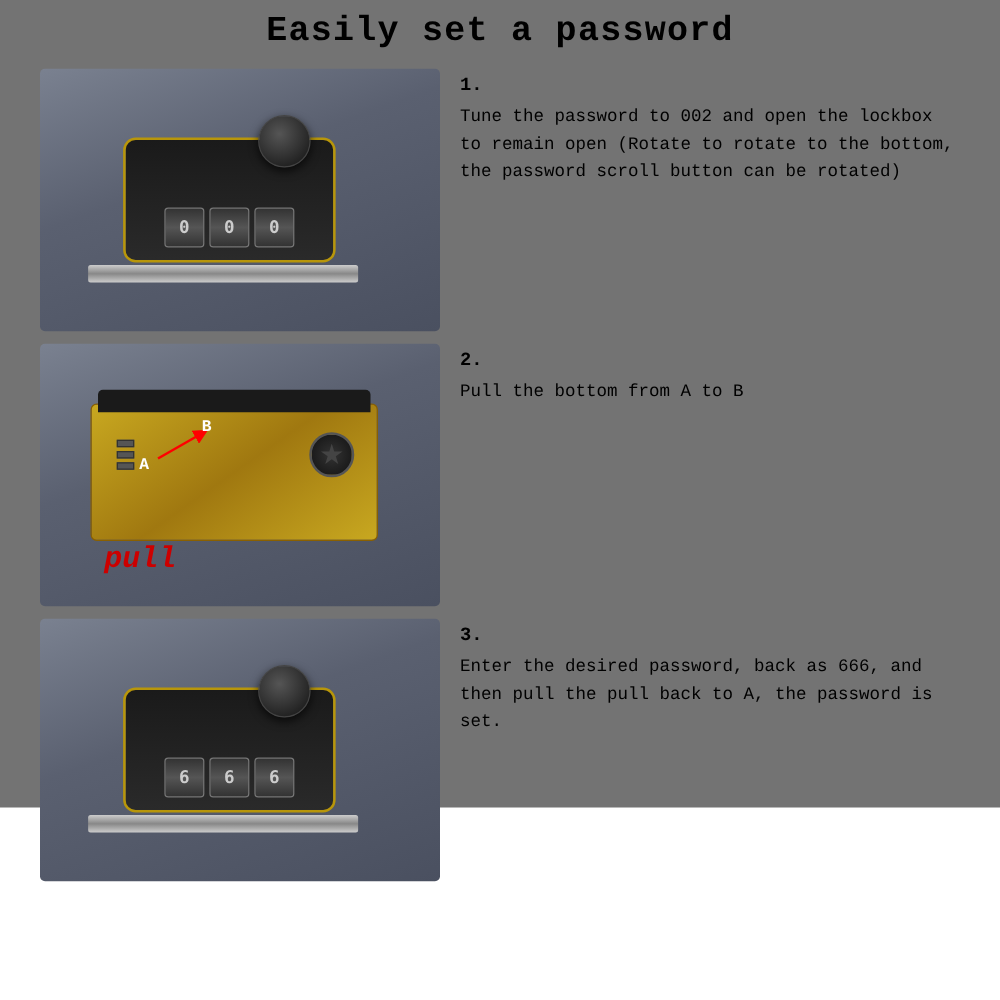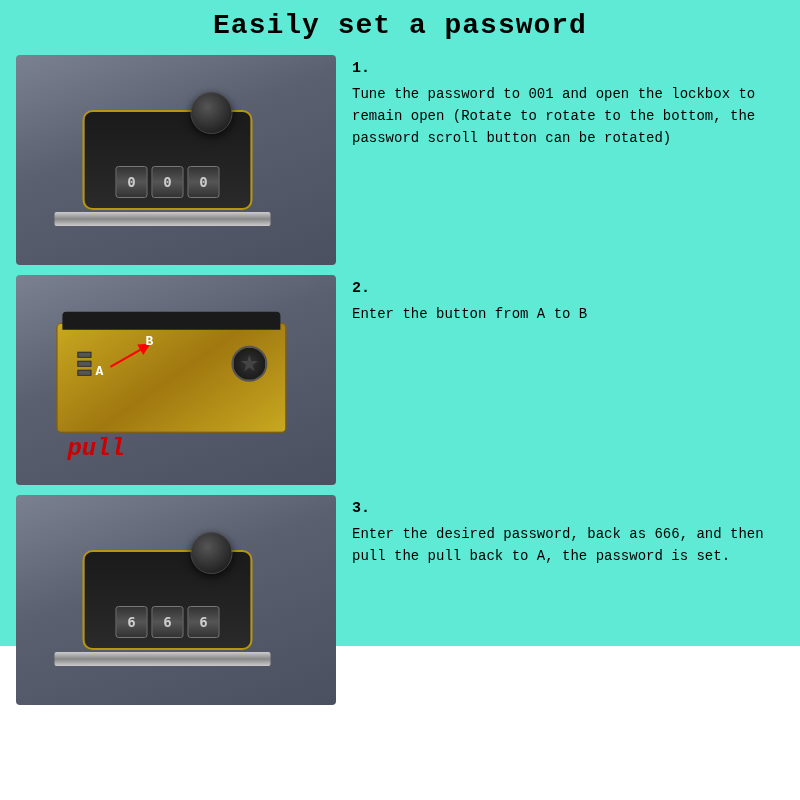--- a/index.html
+++ b/index.html
@@ -8,25 +8,25 @@
       width: 800px;
       height: 800px;
       background: #ffffff;
       font-family: 'Courier New', Courier, monospace;
       overflow: hidden;
     }
 
     .page {
       width: 800px;
       height: 646px;
-      background: #5eead4;
+      background: #737373;
       display: flex;
       flex-direction: column;
       align-items: center;
-      padding: 10px 16px;
+      padding: 10px 32px;
     }
 
     .main-title {
       font-size: 28px;
       font-weight: bold;
       text-align: center;
       margin-bottom: 14px;
       letter-spacing: 1px;
       font-family: 'Courier New', Courier, monospace;
     }
@@ -280,21 +280,21 @@
               <div class="digit-wheel">0</div>
               <div class="digit-wheel">0</div>
               <div class="digit-wheel">0</div>
             </div>
             <div class="silver-bar"></div>
           </div>
         </div>
       </div>
       <div class="step-text">
         <div class="step-number">1.</div>
-        <div>Tune the password to 001 and open the lockbox to remain open (Rotate to rotate to the bottom, the password scroll button can be rotated)</div>
+        <div>Tune the password to 002 and open the lockbox to remain open (Rotate to rotate to the bottom, the password scroll button can be rotated)</div>
       </div>
     </div>
 
     <div class="step-row">
       <div class="step-image img2">
         <div class="img2-inner">
           <div class="mech-plate">
             <div class="mech-black-bar"></div>
             <div class="mech-bolt-hole">
               <div class="mech-bolt-inner"></div>
@@ -313,21 +313,21 @@
               <line x1="5" y1="25" x2="40" y2="5" stroke="red" stroke-width="2" marker-end="url(#arrowhead)"></line>
             </svg>
             <span class="label-A">A</span>
             <span class="label-B">B</span>
             <span class="pull-label">pull</span>
           </div>
         </div>
       </div>
       <div class="step-text">
         <div class="step-number">2.</div>
-        <div>Enter the button from A to B</div>
+        <div>Pull the bottom from A to B</div>
       </div>
     </div>
 
     <div class="step-row">
       <div class="step-image img3">
         <div class="img3-inner">
           <div class="lock-plate">
             <div class="lock-knob"></div>
             <div class="lock-digits">
               <div class="digit-wheel">6</div>

